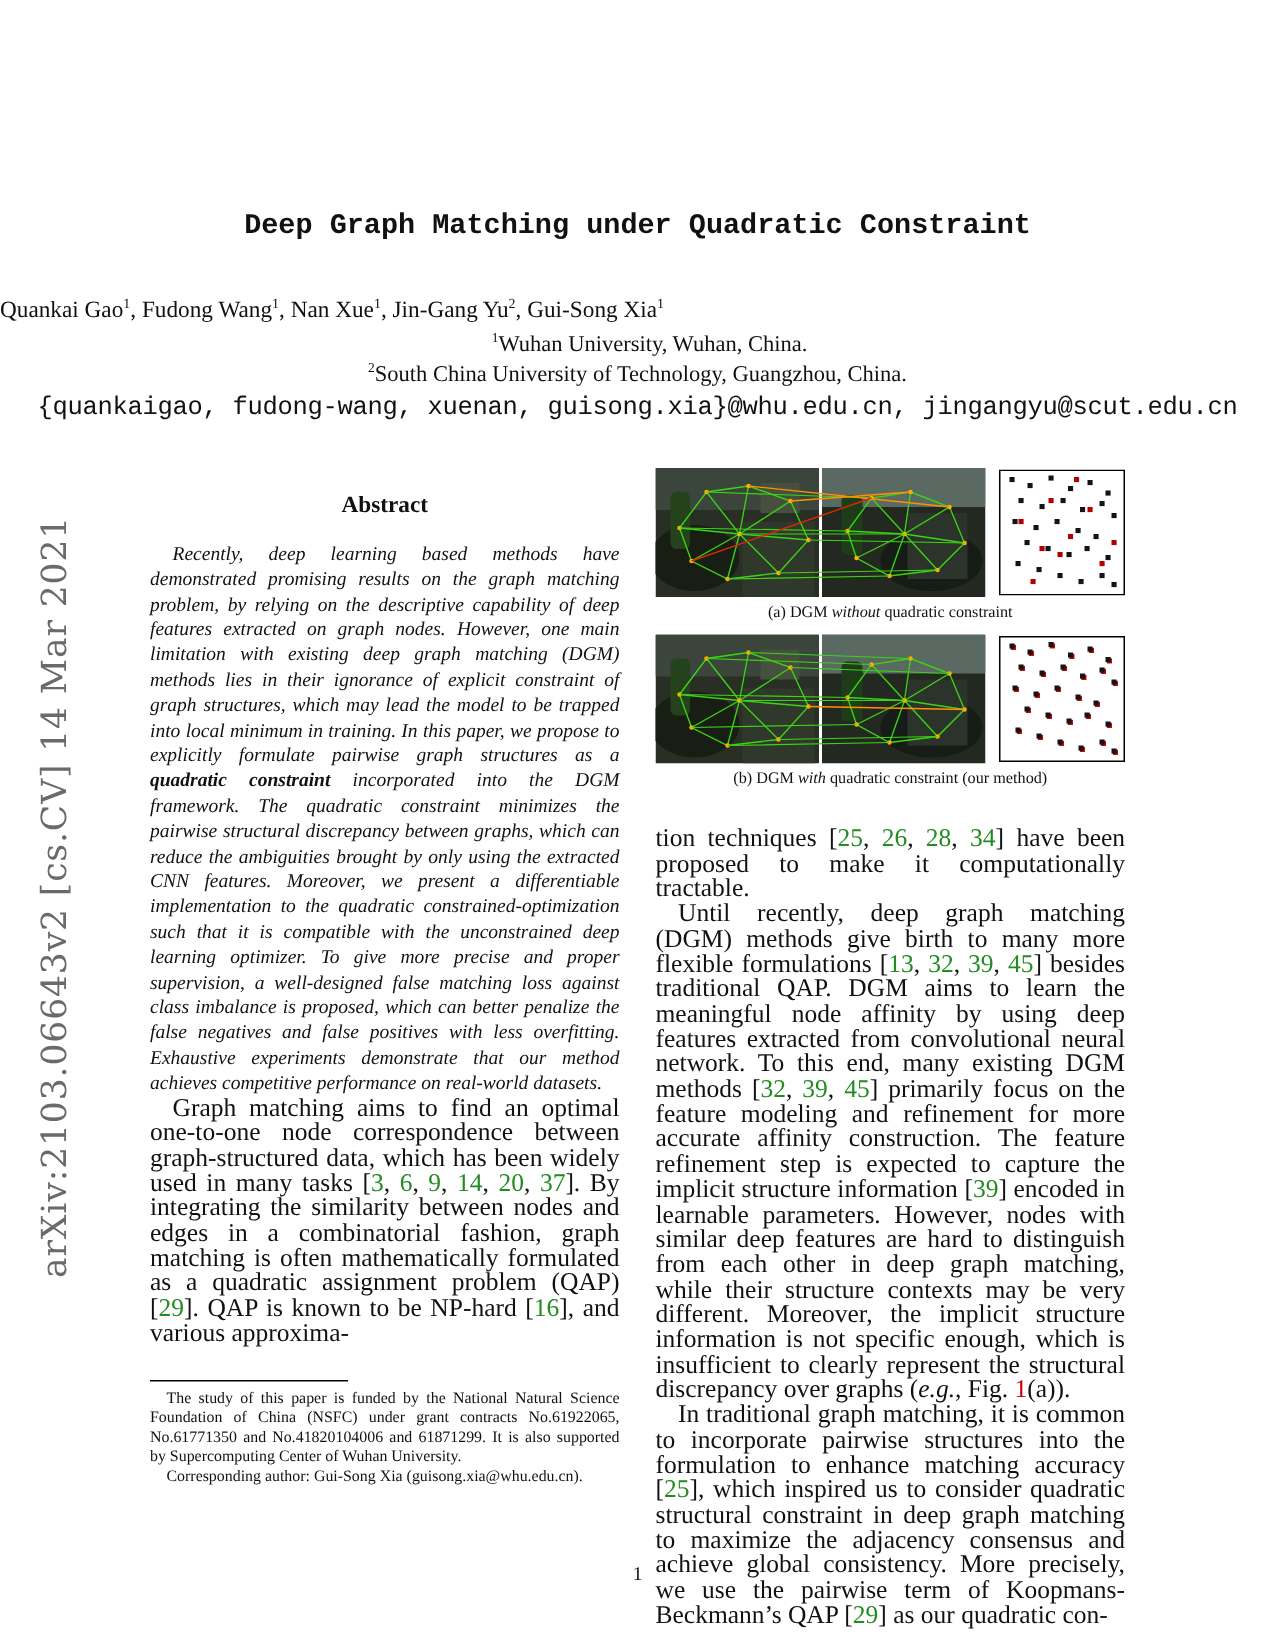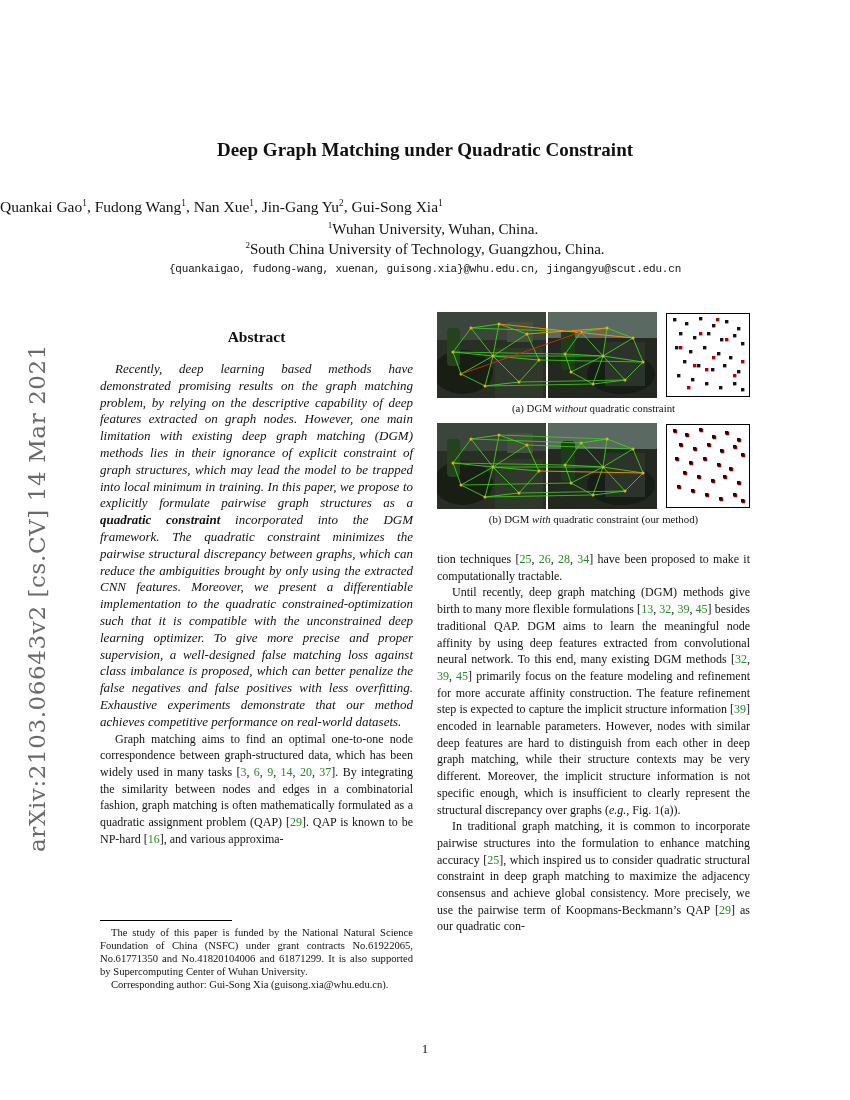--- a/index.html
+++ b/index.html
@@ -13,40 +13,40 @@
 
   .arxiv-banner {
     position: absolute; left: 24px; top: 852px;
     transform: rotate(-90deg); transform-origin: 0 0;
     white-space: nowrap;
     font-family: "DejaVu Serif", serif;
     font-size: 23px; color: #6a6a6a; letter-spacing: 0.6px;
   }
 
   .title { position: absolute; top: 139px; left: 0; width: 850px; text-align: center;
-           font-size: 19px; font-weight: 700; margin: 0; }
+           font-size: 19px; font-weight: 700; margin: 0; font-family: Liberation Mono, monospace; }
   .authors { position: absolute; top: 198px; left: 0; width: 752px; font-size: 15.5px; }
   .affil { position: absolute; left: 0; width: 850px; text-align: center; font-size: 15px; }
   .affil1 { top: 220px; padding-left: 16px; }
   .affil2 { top: 240px; }
   .emails { position: absolute; top: 263px; left: 0; width: 850px; text-align: center;
             font-family: "Liberation Mono", "DejaVu Sans Mono", monospace;
-            font-size: 11px; letter-spacing: -0.2px; }
+            font-size: 17px; letter-spacing: -0.2px; }
 
   .col { position: absolute; width: 313px; }
   .col-left  { left: 100px; top: 328px; }
   .col-right { left: 437px; top: 312px; }
 
   .abs-head { text-align: center; font-size: 15.5px; font-weight: 700; margin: 0 0 15px 0; }
   .abs-text { font-style: italic; font-size: 13px; line-height: 16.8px;
               text-align: justify; text-indent: 15px; margin: 0; }
   .abs-text .bold { font-weight: 700; }
 
   .sec-head { font-size: 15.5px; font-weight: 700; margin: 27px 0 13px 0; }
-  .body-par { font-size: 12px; line-height: 16.7px; text-align: justify; margin: 0; }
+  .body-par { font-size: 17px; line-height: 16.7px; text-align: justify; margin: 0; }
   .indent { text-indent: 15px; }
 
   .footnote { position: absolute; left: 100px; top: 920px; width: 313px; }
   .fn-rule { width: 132px; border-top: 1px solid #000; margin: 0 0 6px 0; height: 0; }
   .fn-par { font-size: 10.6px; line-height: 12.9px; text-align: justify; margin: 0; text-indent: 11px; }
 
   .fig-row { display: flex; justify-content: space-between; align-items: center; }
   .fig-photos, .fig-matrix { display: block; }
   .subcap { font-size: 10.8px; text-align: center; margin: 4px 0 9px 0; }
   .figcap { font-size: 12.2px; line-height: 15.1px; text-align: justify; margin: 10px 0 0 0; }

